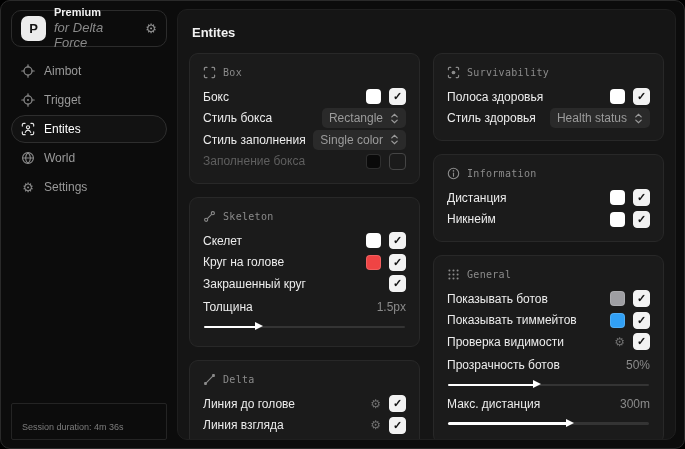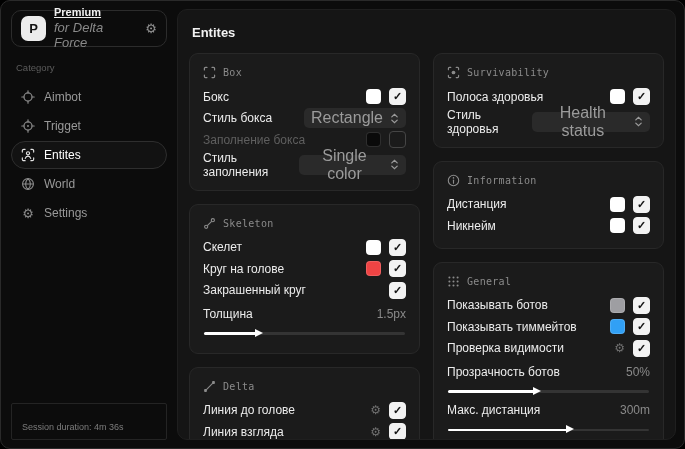--- a/index.html
+++ b/index.html
@@ -8,21 +8,21 @@
   .window { position:relative; width:685px; height:449px; background:#0c0c0c;
             border:1px solid #2a2a2a; border-radius:10px; display:flex; overflow:hidden; }
 
   
   .sidebar { width:176px; flex:none; position:relative; padding:9px 10px; }
   .brand { display:flex; align-items:center; gap:8px; border:1px solid #2c2c2c;
            border-radius:10px; padding:6px 9px; height:37px; }
   .logo { width:25px; height:25px; border-radius:7px; background:#ececec; color:#141414;
           font-weight:700; font-size:13px; display:flex; align-items:center; justify-content:center; flex:none; }
   .brand-text { flex:1; line-height:1.2; }
-  .brand-title { font-size:11px; font-weight:700; color:#f0f0f0;text-decoration:underline; }
+  .brand-title { font-size:11px; font-weight:700; color:#f0f0f0; }
   .brand-sub { font-size:13px; color:#8a8a8a;font-style:italic; }
   .gear-glyph { color:#8f8f8f; font-size:13px; line-height:1; }
   .cat { margin:15px 5px 7px; font-size:9.5px; color:#5c5c5c; }
   .nav { display:flex; flex-direction:column; gap:1px;margin-top:10px; }
   .nav-item { display:flex; align-items:center; gap:9px; height:28px; padding:0 9px;
               border-radius:14px; border:1px solid transparent; color:#9a9a9a; font-size:12px; cursor:default; }
   .nav-item.active { border-color:#2e2e2e; color:#ffffff; background:#121212; }
   .nav-icon { width:14px; height:14px; color:#8a8a8a; display:flex; align-items:center; justify-content:center; flex:none; }
   .nav-item.active .nav-icon { color:#e8e8e8; }
   .session { position:absolute; left:10px; right:10px; bottom:8px; height:37px;
@@ -42,21 +42,21 @@
   .row { display:flex; align-items:center; justify-content:space-between; min-height:21.5px; }
   .lbl { font-size:12px; font-weight:500; color:#ececec; }
   .lbl.dim { color:#5f5f5f; }
   .ctrls { display:flex; align-items:center; gap:8px; }
   .swatch { width:15px; height:15px; border-radius:4px; border:1px solid rgba(255,255,255,.15); cursor:pointer; }
   .cb { width:17px; height:17px; border-radius:4px; border:1.5px solid #454545; cursor:pointer;
         display:flex; align-items:center; justify-content:center; font-size:11px; font-weight:700; color:#141414; }
   .cb.on { background:#f2f2f2; border-color:#f2f2f2; }
   .dd { display:flex; align-items:center; gap:7px; background:#2a2a2a; border-radius:5px;
         height:20px; padding:0 7px; cursor:pointer; }
-  .ddv { font-size:16px; color:#9b9b9b;text-align:center; }
+  .ddv { font-size:12px; color:#9b9b9b;text-align:center; }
   .dd svg { color:#9b9b9b; flex:none; }
   .val { font-size:12px; color:#8a8a8a; }
   .slider { position:relative; height:11px; margin:3px 1px 3px; cursor:pointer; }
   .track { position:absolute; top:4.5px; left:0; right:0; height:2.5px; background:#343434; border-radius:2px; }
   .fill { position:absolute; top:4.5px; left:0; height:2.5px; background:#ffffff; border-radius:2px; }
   .thumb { position:absolute; top:1px; width:0; height:0; border-top:4.5px solid transparent;
            border-bottom:4.5px solid transparent; border-left:8px solid #ffffff; transform:translateX(-3px); }
   .row-gear { color:#6f6f6f; font-size:12px; line-height:1; cursor:pointer; }
   .mt2 { margin-top:2px;gap:13px; }
 </style>
@@ -68,21 +68,20 @@
   <aside class="sidebar">
     <div class="brand">
       <div class="logo">P</div>
       <div class="brand-text">
         <div class="brand-title">Premium</div>
         <div class="brand-sub">for Delta Force</div>
       </div>
       <span class="gear-glyph">⚙</span>
     </div>
 
-    <div class="cat">Category</div>
 
     <nav class="nav">
       <div class="nav-item">
         <span class="nav-icon">
           <svg width="14" height="14" viewBox="0 0 16 16" fill="none" stroke="currentColor" stroke-width="1.4" stroke-linecap="round">
               <circle cx="8" cy="8" r="4.6"></circle>
               <path d="M8 .9v2.5M8 12.6v2.5M.9 8h2.5M12.6 8h2.5"></path>
             </svg>
         </span>
         <span>Aimbot</span>
@@ -151,33 +150,33 @@
           <div class="row">
             <span class="lbl">Стиль бокса</span>
             <span class="dd">
               <span class="ddv">Rectangle</span>
               <svg width="9" height="11" viewBox="0 0 10 12" fill="none" stroke="currentColor" stroke-width="1.4" stroke-linecap="round">
                   <path d="M2 4.2 5 1.4l3 2.8M2 7.8l3 2.8 3-2.8"></path>
                 </svg>
             </span>
           </div>
           <div class="row">
-            <span class="lbl dim">Заполнение бокса</span>
-            <span class="ctrls">
-              <span class="swatch" style="background: rgb(10, 10, 10);"></span>
-              <span class="cb"></span>
-            </span>
-          </div>
-          <div class="row">
             <span class="lbl">Стиль заполнения</span>
             <span class="dd">
               <span class="ddv">Single color</span>
               <svg width="9" height="11" viewBox="0 0 10 12" fill="none" stroke="currentColor" stroke-width="1.4" stroke-linecap="round">
                   <path d="M2 4.2 5 1.4l3 2.8M2 7.8l3 2.8 3-2.8"></path>
                 </svg>
+            </span>
+          </div>
+          <div class="row">
+            <span class="lbl dim">Заполнение бокса</span>
+            <span class="ctrls">
+              <span class="swatch" style="background: rgb(10, 10, 10);"></span>
+              <span class="cb"></span>
             </span>
           </div>
         </div>
 
         <div class="panel">
           <div class="phead">
             <svg width="13" height="13" viewBox="0 0 14 14" fill="none" stroke="currentColor" stroke-width="1.2">
                 <path d="M4.7 9.3 9.3 4.7"></path>
                 <circle cx="3.4" cy="10.6" r="1.7"></circle>
                 <circle cx="10.6" cy="3.4" r="1.7"></circle>

